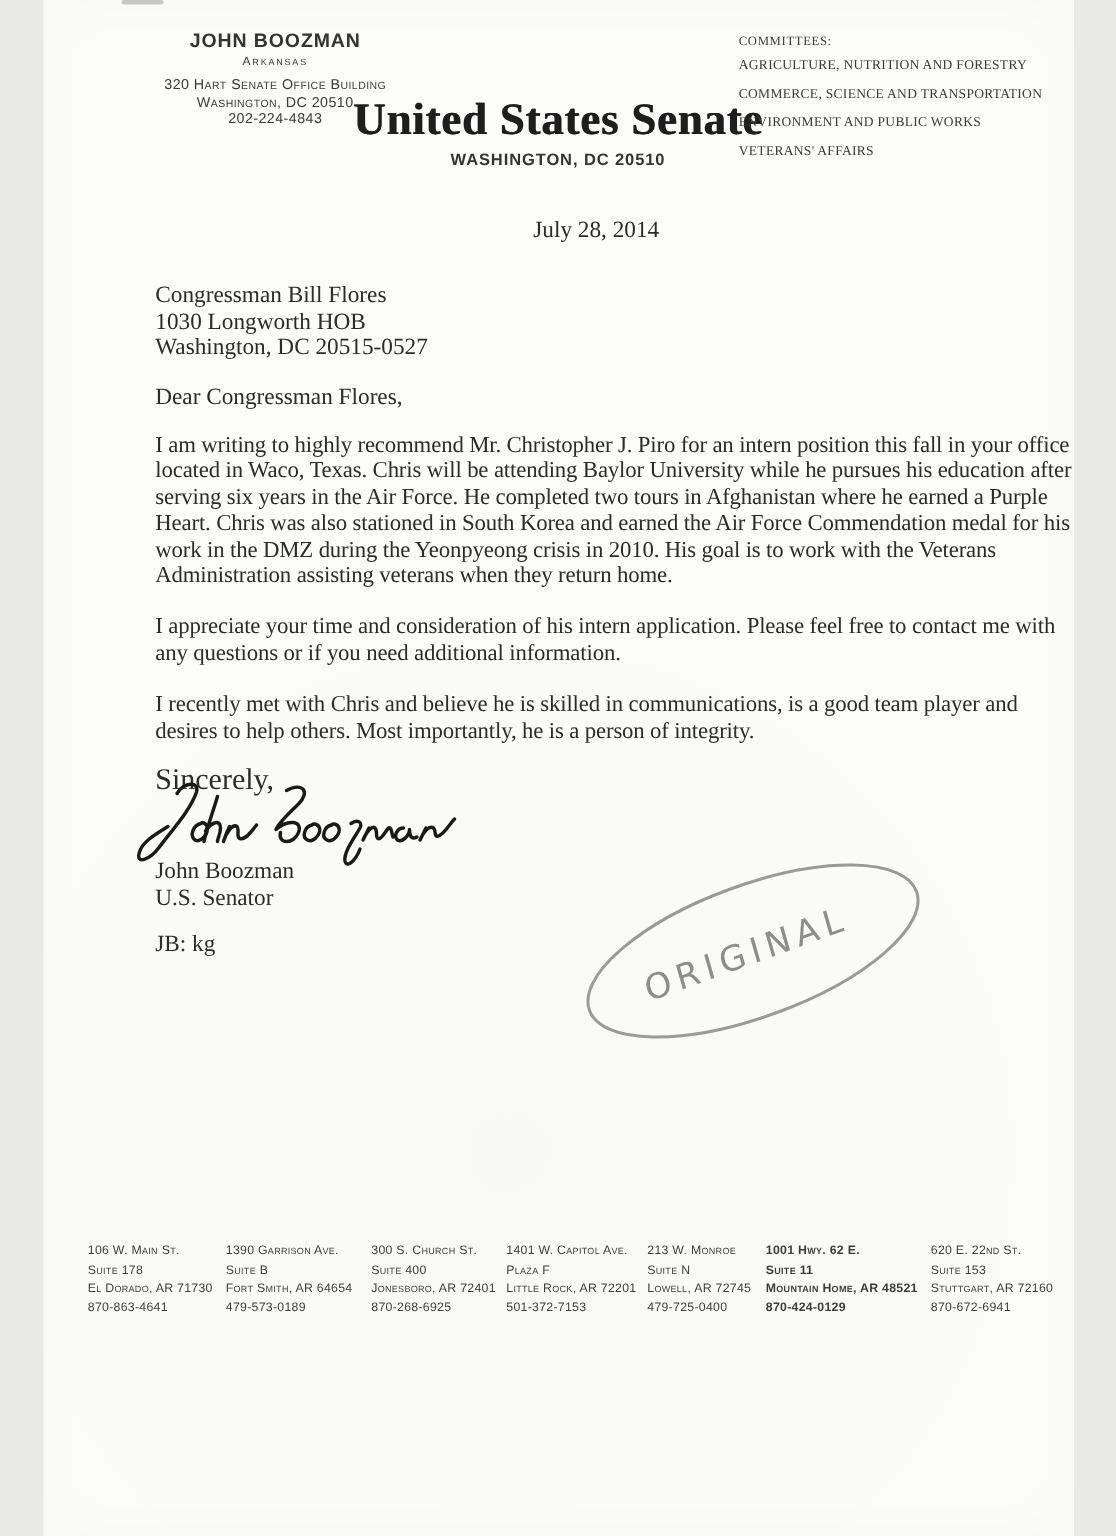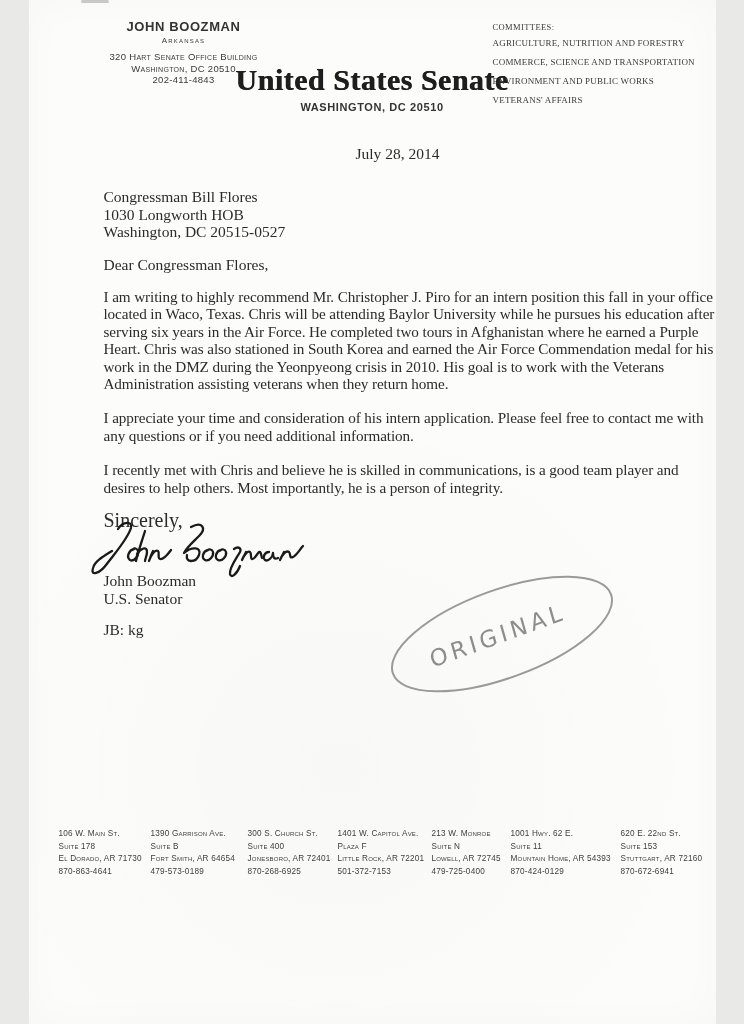--- a/index.html
+++ b/index.html
@@ -54,37 +54,37 @@
   
   .footer{position:absolute;left:30px;top:828px;right:14px;display:flex;
     font-family:"Liberation Sans",sans-serif;font-size:8.2px;line-height:12.6px;
     color:#3d3d3d;font-variant:small-caps;letter-spacing:.2px;}
   .office{flex:0 0 auto;}
   .office:nth-child(1){width:92px;}
   .office:nth-child(2){width:97px;}
   .office:nth-child(3){width:90px;}
   .office:nth-child(4){width:94px;}
   .office:nth-child(5){width:79px;}
-  .office:nth-child(6){width:110px;}
+  .office:nth-child(6){width:110px;font-weight:bold;}
   .office:nth-child(7){width:108px;}
 </style>
 </head>
 <body>
 
 <div class="page">
 
   <div class="smudge"></div>
 
   <div class="sender-block">
     <div class="sender-name">JOHN BOOZMAN</div>
     <div class="sender-state">Arkansas</div>
     <div class="sender-addr">
       <div>320 Hart Senate Office Building</div>
       <div>Washington, DC 20510</div>
-      <div>202-411-4843</div>
+      <div>202-224-4843</div>
     </div>
   </div>
 
   <div class="title-block">
     <div class="senate-title">United States Senate</div>
     <div class="senate-city">WASHINGTON, DC 20510</div>
   </div>
 
   <div class="committees">
     <div class="committees-heading">COMMITTEES:</div>
@@ -167,21 +167,21 @@
     </div>
     <div class="office">
       <div>213 W. Monroe</div>
       <div>Suite N</div>
       <div>Lowell, AR 72745</div>
       <div>479-725-0400</div>
     </div>
     <div class="office">
       <div>1001 Hwy. 62 E.</div>
       <div>Suite 11</div>
-      <div>Mountain Home, AR 54393</div>
+      <div>Mountain Home, AR 48521</div>
       <div>870-424-0129</div>
     </div>
     <div class="office">
       <div>620 E. 22nd St.</div>
       <div>Suite 153</div>
       <div>Stuttgart, AR 72160</div>
       <div>870-672-6941</div>
     </div>
   </div>
 

